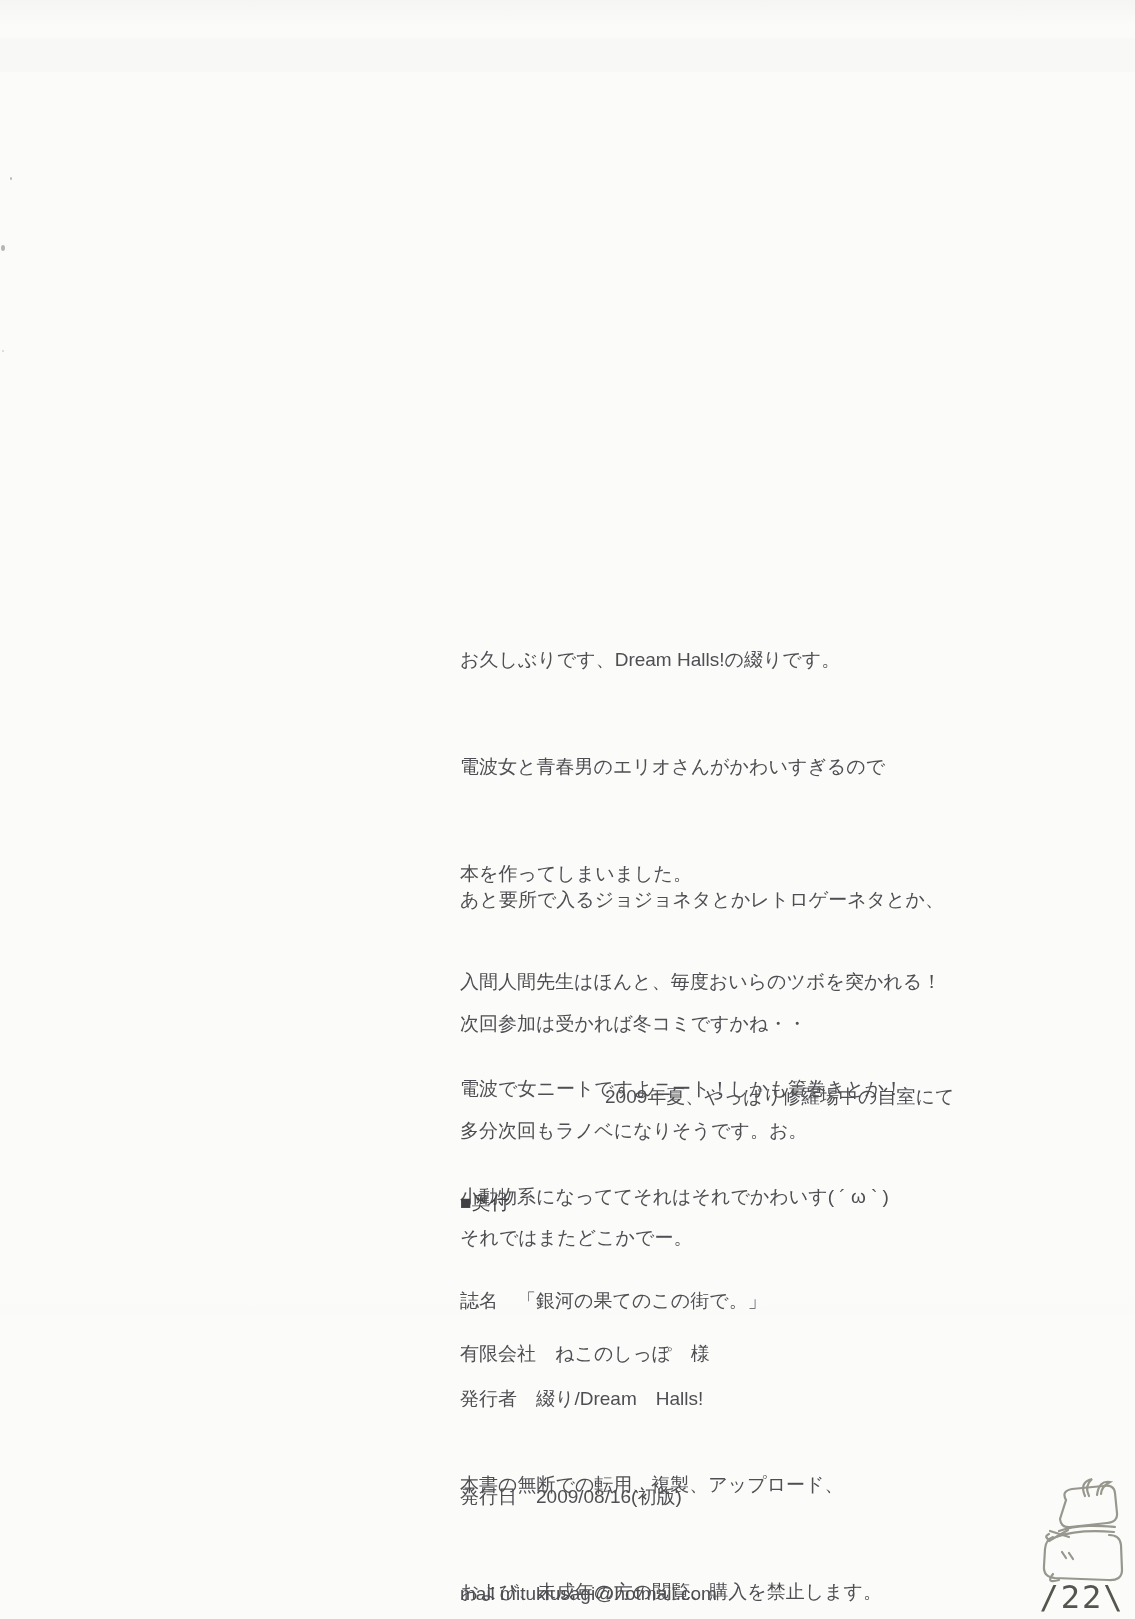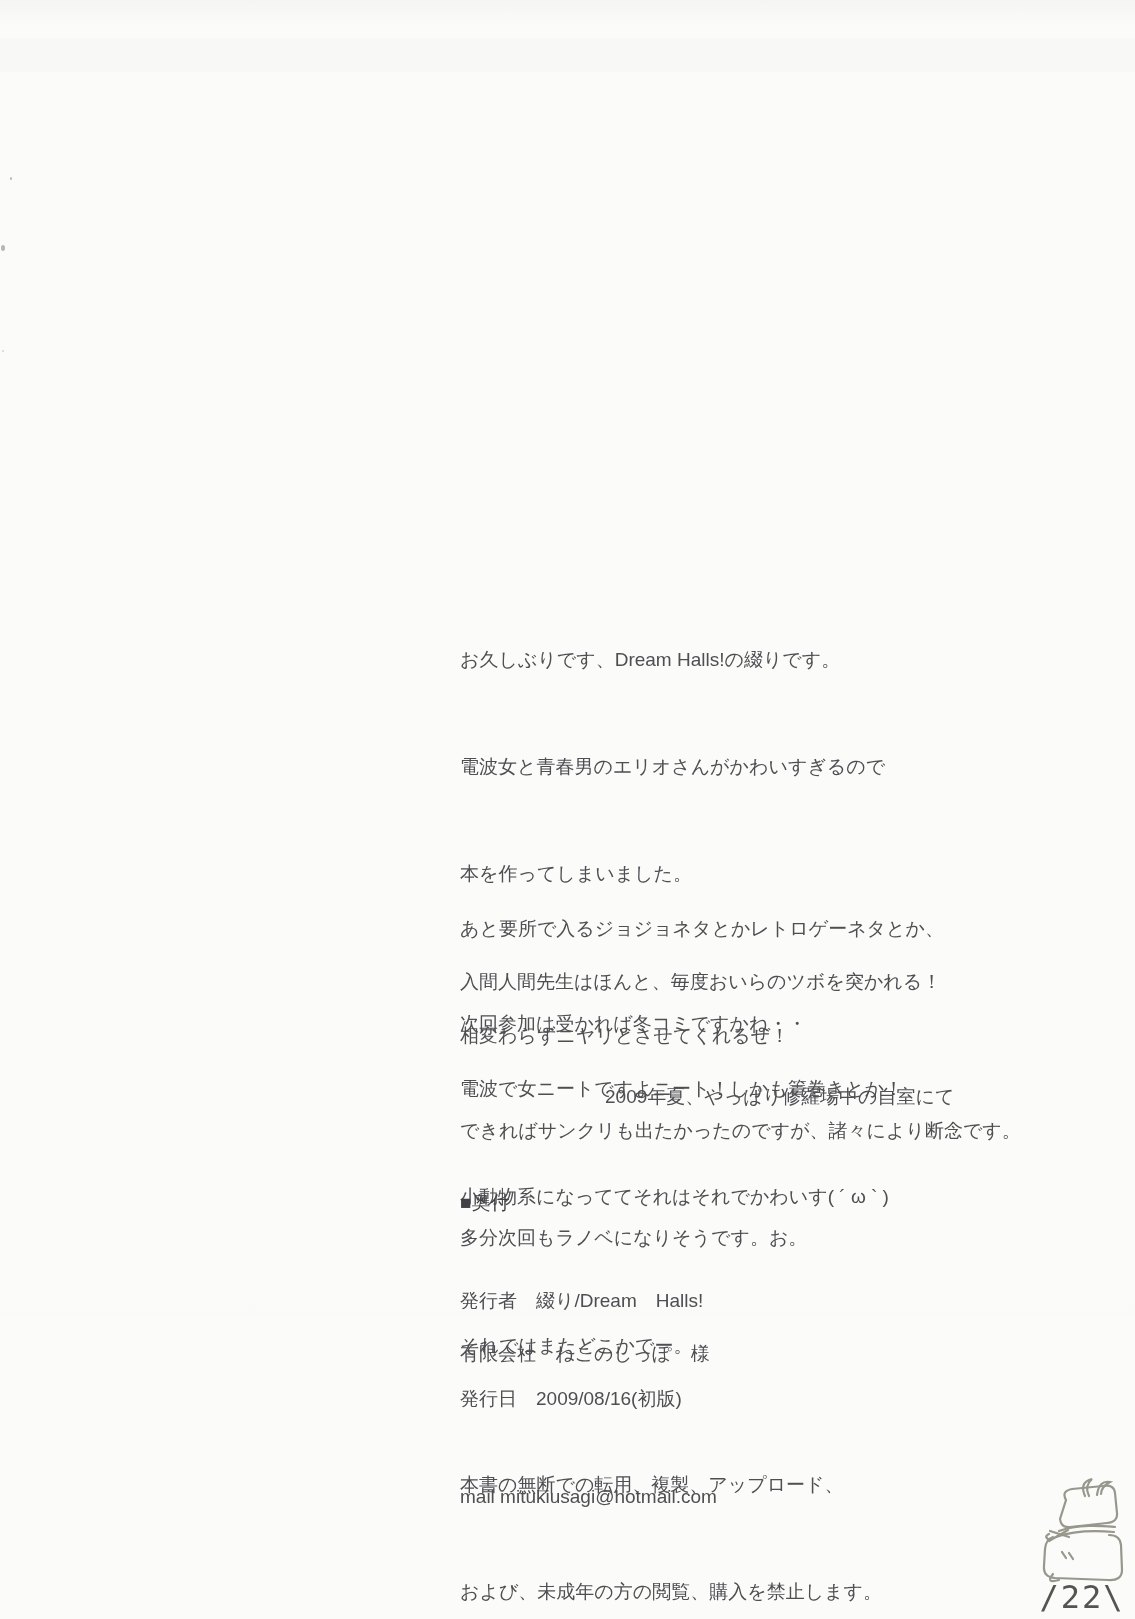--- a/index.html
+++ b/index.html
@@ -43,21 +43,21 @@
     width: 640px;
     color: #4e4e53;
     font-size: 19px;
     white-space: pre;
   }
   .block { position: absolute; left: 0; }
   .line { display: block; }
 
   .para-main  { line-height: 35.8px; }
   .p1 { top: 570px; }
-  .p2 { top: 839px; }
+  .p2 { top: 812px; font-family: Liberation Mono, monospace; }
   .p3 { top: 934px; }
   .date-line  { top: 1062px; padding-left: 145px; line-height: 35.8px; margin-top: 17px; }
 
   .colophon   { top: 1122px; line-height: 32.6px; }
   .colophon .heading { color: #404045; }
   .printer    { top: 1338px; line-height: 32.6px; }
   .notice     { top: 1396px; line-height: 35.5px; }
 
   .mascot-wrap {
     position: absolute;
@@ -94,34 +94,33 @@
       <span class="line">お久しぶりです、Dream Halls!の綴りです。</span>
       <span class="line">電波女と青春男のエリオさんがかわいすぎるので</span>
       <span class="line">本を作ってしまいました。</span>
       <span class="line">入間人間先生はほんと、毎度おいらのツボを突かれる！</span>
       <span class="line">電波で女ニートですよニート！しかも簀巻きとか！</span>
       <span class="line">小動物系になっててそれはそれでかわいす( ´ ω ` )</span>
     </div>
 
     <div class="block para-main p2">
       <span class="line">あと要所で入るジョジョネタとかレトロゲーネタとか、</span>
-      <span class="line">相変わらずニヤリとさせてくれるぜ！</span>
     </div>
 
     <div class="block para-main p3">
       <span class="line">次回参加は受かれば冬コミですかね・・</span>
-      <span class="line">できればサンクリも出たかったのですが、諸々により断念です。</span>
       <span class="line">多分次回もラノベになりそうです。お。</span>
       <span class="line">それではまたどこかでー。</span>
     </div>
 
     <div class="block date-line">2009年夏、やっぱり修羅場中の自室にて</div>
 
     <div class="block colophon">
       <span class="line heading">■奥付</span>
+      <span class="line">誌名　「銀河の果てのこの街で。」</span>
       <span class="line">発行者　綴り/Dream　Halls!</span>
       <span class="line">発行日　2009/08/16(初版)</span>
       <span class="line">mail mitukiusagi@hotmail.com</span>
       
     </div>
 
     <div class="block printer">有限会社　ねこのしっぽ　様</div>
 
     <div class="block notice">
       <span class="line">本書の無断での転用、複製、アップロード、</span>

